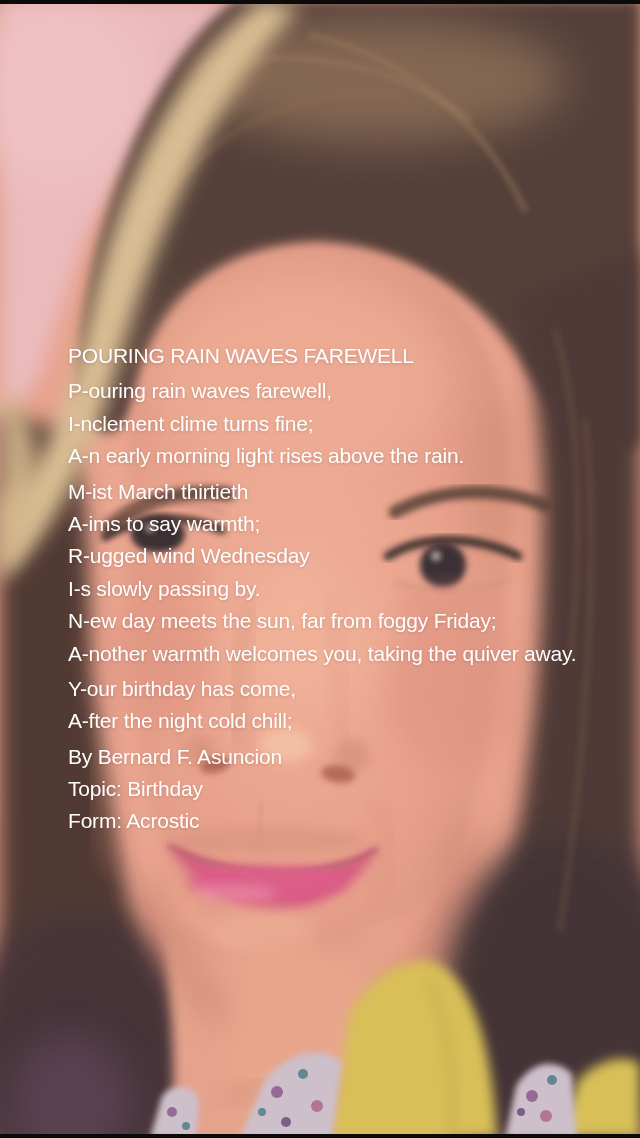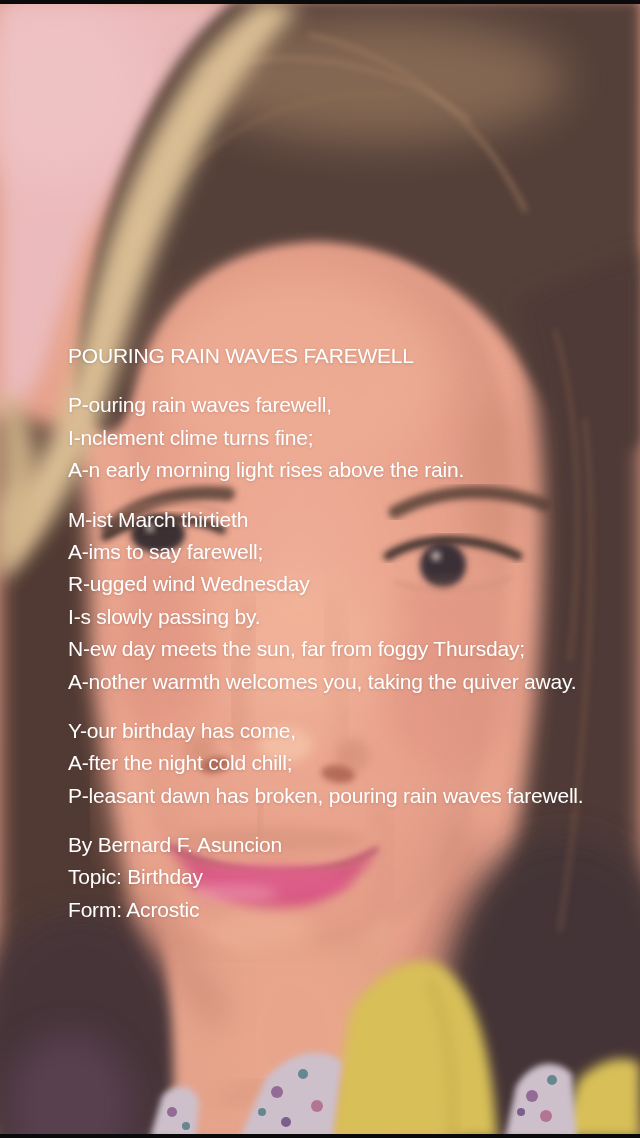--- a/index.html
+++ b/index.html
@@ -8,21 +8,21 @@
     font-family:"Liberation Sans","DejaVu Sans",sans-serif;
     background:#e2a08a;
   }
   #photo-svg{position:absolute;left:0;top:0;width:640px;height:1138px;display:block;}
   .poem{
     position:absolute;left:68px;top:340px;width:560px;
     color:#ffffff;font-size:21px;line-height:32.4px;letter-spacing:-0.2px;
     text-shadow:0 1px 3px rgba(80,50,45,0.22);
     white-space:nowrap;
   }
-  .stanza{margin-top:17px;}
+  .stanza{margin-top:3px;}
   .line{height:32.4px;}
 </style>
 </head>
 <body>
 
 <div id="canvas">
 
   <svg id="photo-svg" viewBox="0 0 640 1138" aria-hidden="true">
     <defs>
       <radialGradient id="skinGrad" cx="45%" cy="50%" r="75%">
@@ -176,31 +176,30 @@
     <div class="line">POURING RAIN WAVES FAREWELL</div>
 
     <div class="stanza">
       <div class="line">P-ouring rain waves farewell,</div>
       <div class="line">I-nclement clime turns fine;</div>
       <div class="line">A-n early morning light rises above the rain.</div>
     </div>
 
     <div class="stanza">
       <div class="line">M-ist March thirtieth</div>
-      <div class="line">A-ims to say farewell;</div>
+      <div class="line">A-ims to say warmth;</div>
       <div class="line">R-ugged wind Wednesday</div>
       <div class="line">I-s slowly passing by.</div>
-      <div class="line">N-ew day meets the sun, far from foggy Thursday;</div>
+      <div class="line">N-ew day meets the sun, far from foggy Friday;</div>
       <div class="line">A-nother warmth welcomes you, taking the quiver away.</div>
     </div>
 
     <div class="stanza">
       <div class="line">Y-our birthday has come,</div>
       <div class="line">A-fter the night cold chill;</div>
-      <div class="line">P-leasant dawn has broken, pouring rain waves farewell.</div>
     </div>
 
     <div class="stanza">
       <div class="line">By Bernard F. Asuncion</div>
       <div class="line">Topic: Birthday</div>
       <div class="line">Form: Acrostic</div>
     </div>
   </div>
 
 </div>

